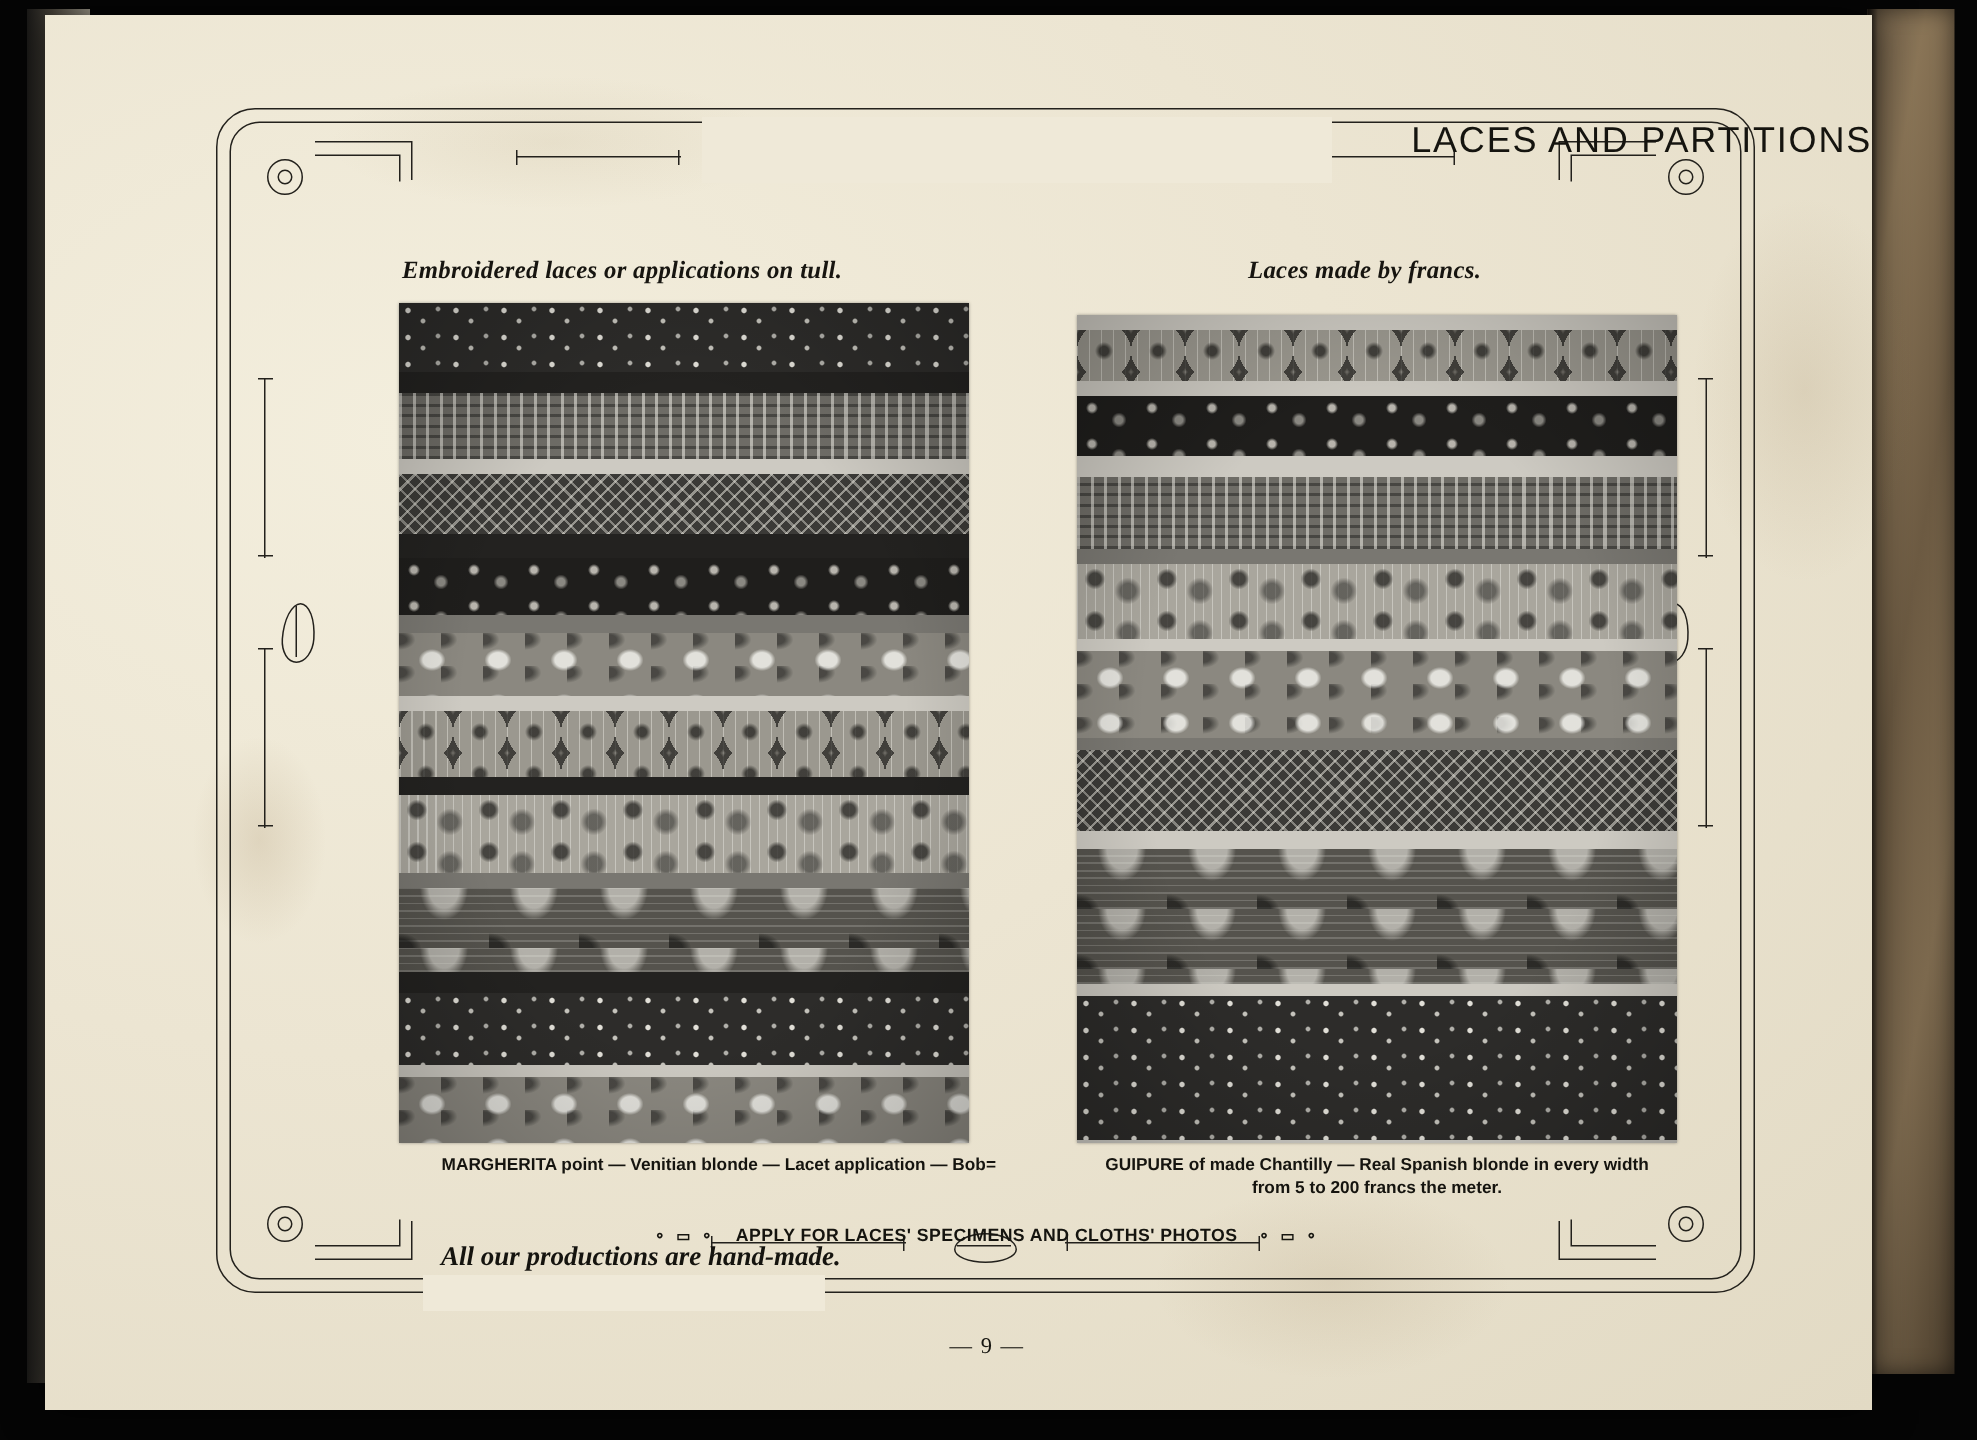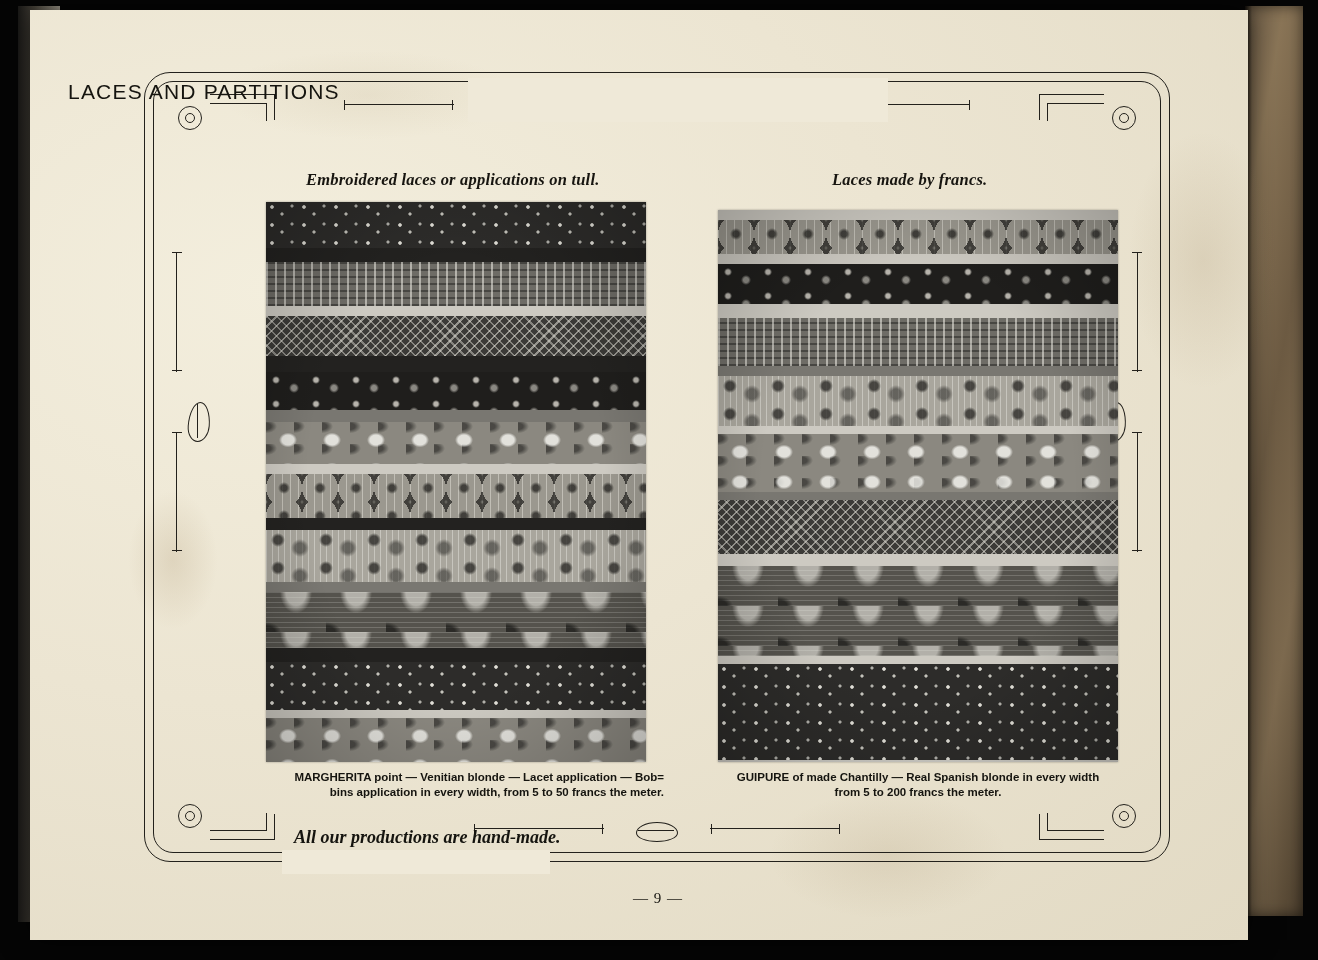--- a/index.html
+++ b/index.html
@@ -169,23 +169,23 @@
     left: 2px; top: 8px;
     width: 36px; height: 1px;
     background: #23211c;
   }
 
   
   .title {
     position: absolute;
     left: 0; right: 0;
     top: 70px;
-    text-align: left;
+    text-align: right;
     font-family: "Liberation Sans", sans-serif;
-    font-size: 21px;
+    font-size: 24px;
     letter-spacing: 1.2px;
     color: #15140f;
     font-weight: 400;
   }
   .subtitle {
     position: absolute;
     left: 0; right: 0;
     top: 112px;
     text-align: center;
     font-family: "Liberation Serif", serif;
@@ -200,21 +200,21 @@
 
   .col-head {
     position: absolute;
     font-family: "Liberation Serif", serif;
     font-style: italic;
     font-weight: bold;
     font-size: 16.5px;
     color: #171510;
     letter-spacing: 0.2px;
   }
-  .col-head.left  { left: 200px; top: 160px; margin-left: 38px; }
+  .col-head.left  { left: 200px; top: 160px; }
   .col-head.right { left: 764px; top: 160px; }
 
   
   .photo {
     position: absolute;
     background: #cfcdc6;
     overflow: hidden;
     box-shadow: 0 0 2px rgba(0,0,0,0.35);
   }
   .photo.left  { left: 198px; top: 192px; width: 380px; height: 560px; }
@@ -509,29 +509,33 @@
           <div class="band tex-d" style="height: 54px;"></div>
           <div class="band tex-plain-light" style="height: 12px;"></div>
           <div class="band tex-f" style="height: 90px;"></div>
           <div class="band tex-plain-light" style="height: 8px;"></div>
           <div class="band tex-a" style="height: 96px;"></div>
         <div class="vignette"></div>
       </div>
 
       <div class="caption left">
         <div>MARGHERITA point — Venitian blonde — Lacet application — Bob=</div>
-        <div>bins application in every width, from 5 to 50 francs the meter.</div>
       </div>
 
       <div class="caption right">
         <div>GUIPURE of made Chantilly — Real Spanish blonde in every width</div>
         <div>from 5 to 200 francs the meter.</div>
       </div>
 
 
+      <div class="apply-row">
+        <span class="apply-orn">⚬ ▭ ⚬</span>
+        <span>APPLY FOR LACES' SPECIMENS AND CLOTHS' PHOTOS</span>
+        <span class="apply-orn">⚬ ▭ ⚬</span>
+      </div>
 
       <div class="handmade-bg"></div>
       <div class="handmade">All our productions are hand-made.</div>
 
       <div class="folio">— 9 —</div>
 
     </div>
   </div>
 </div>
 

